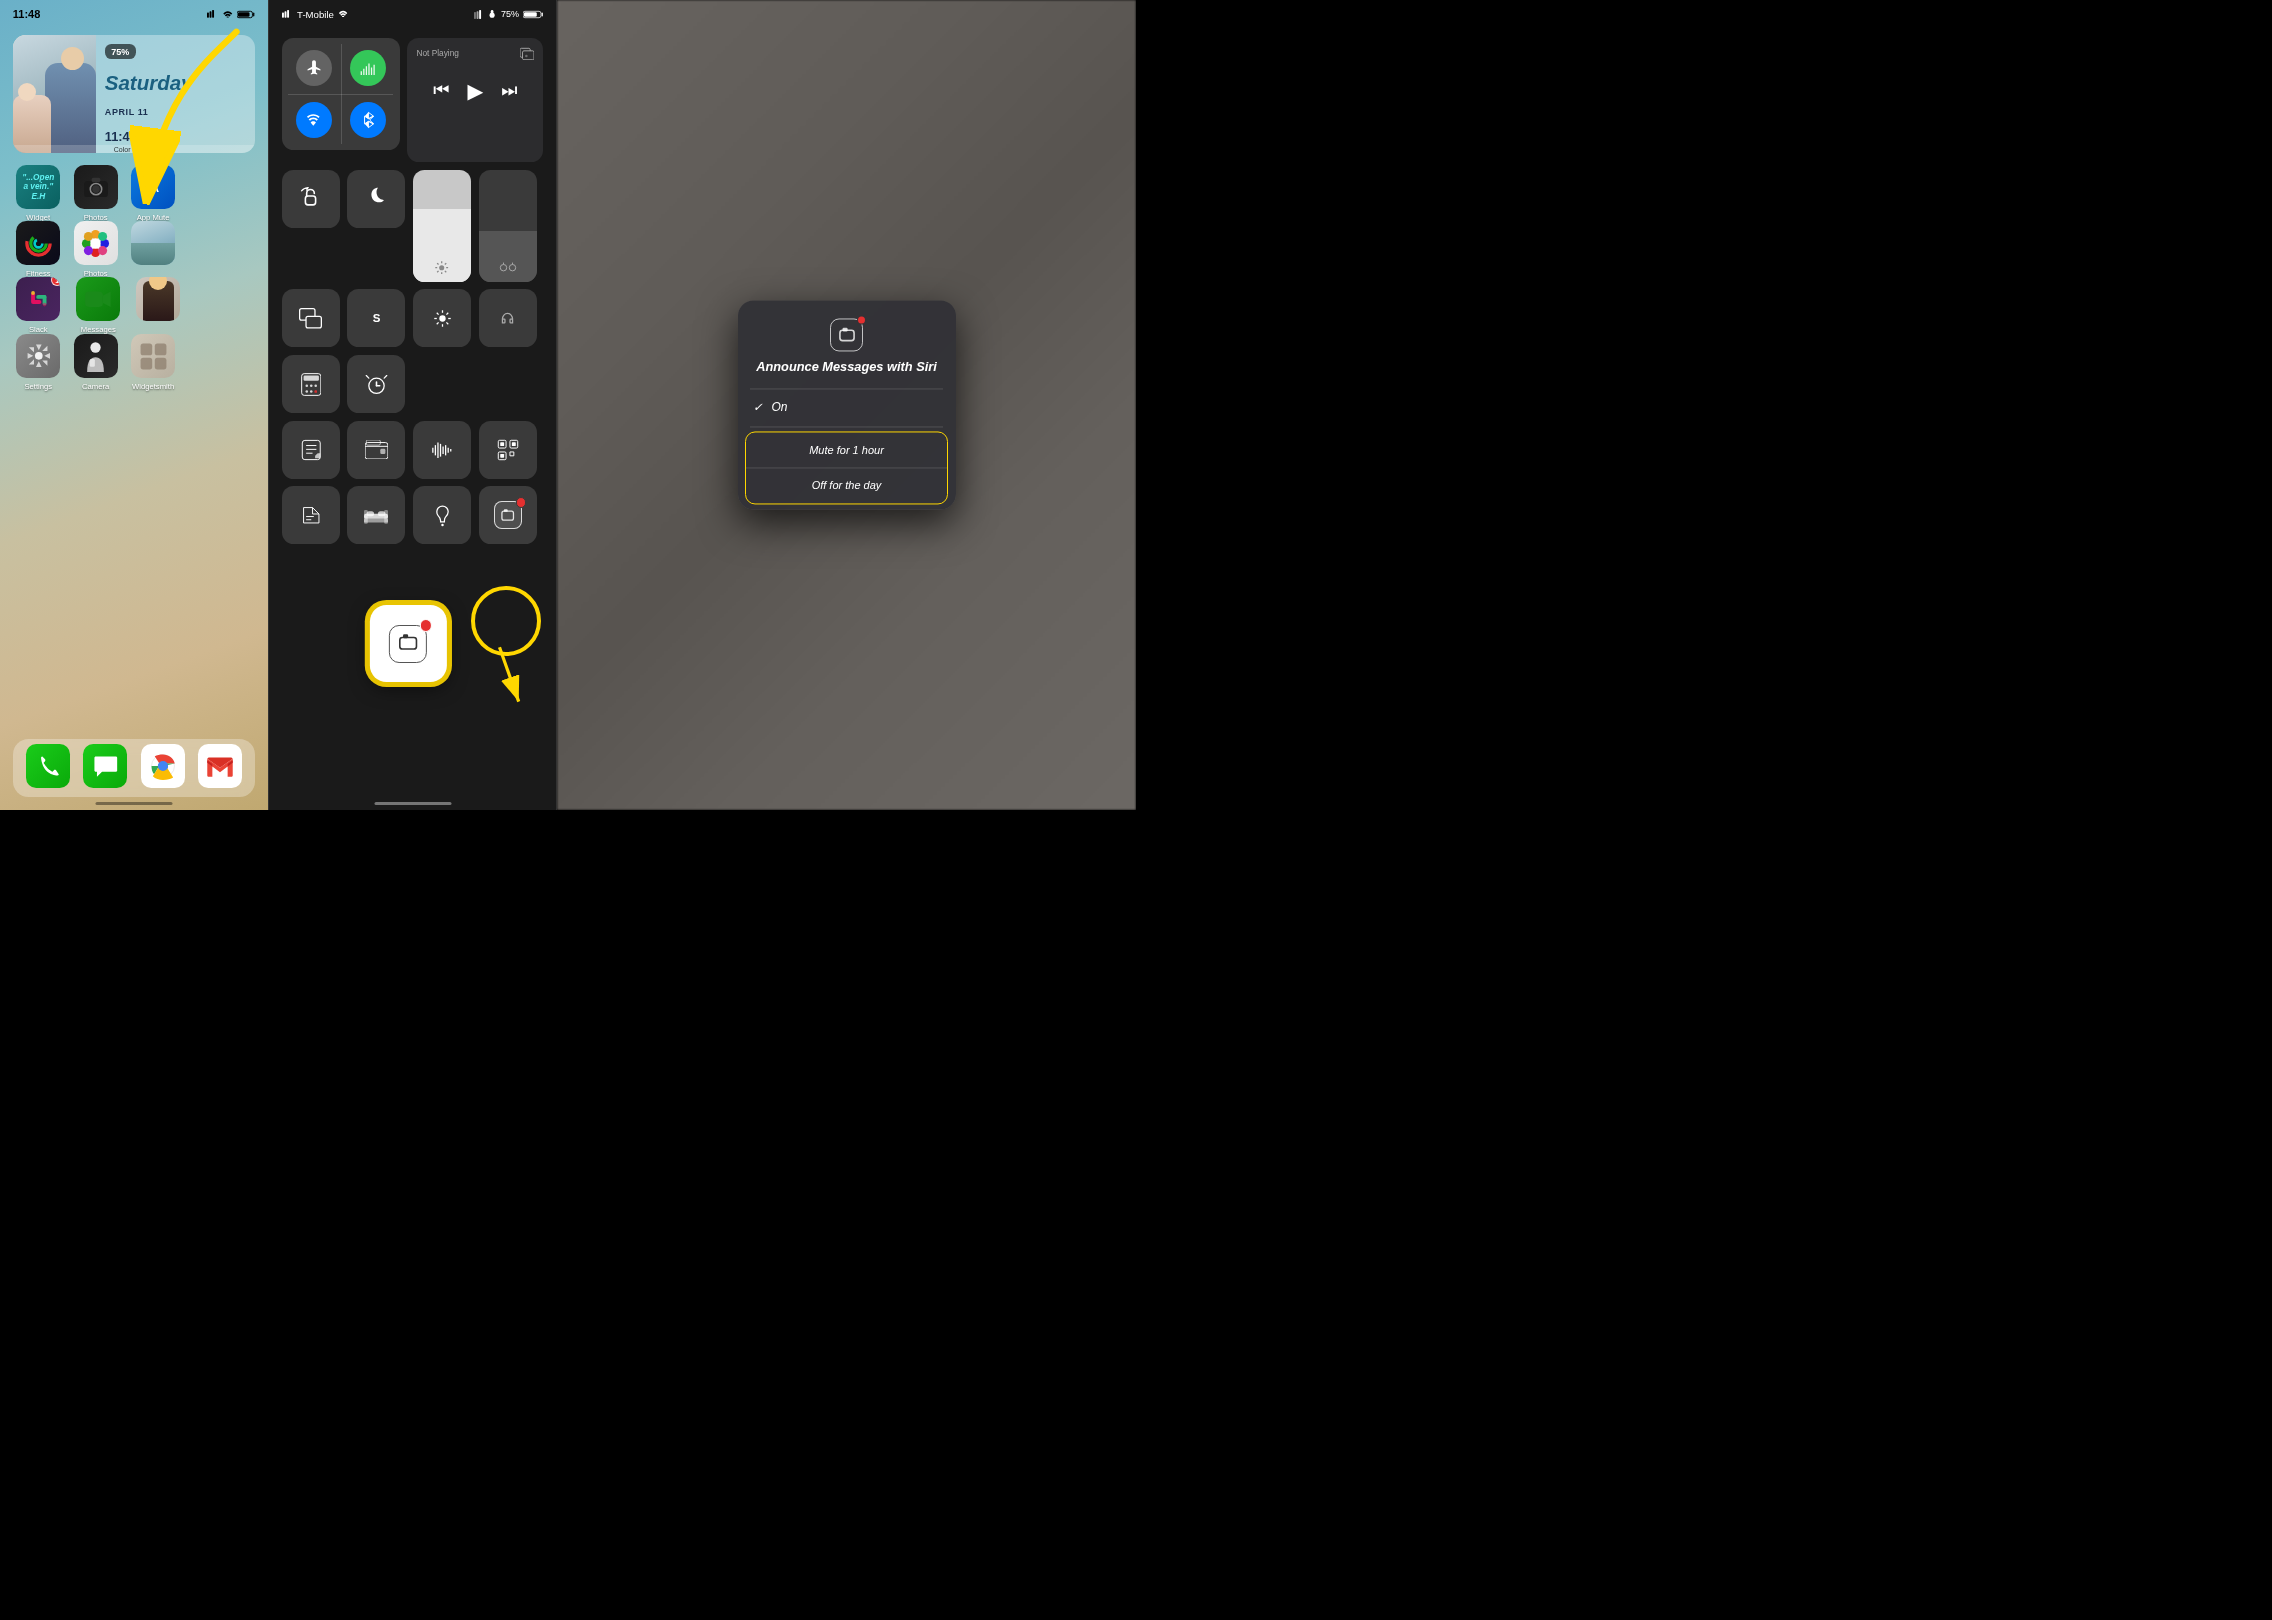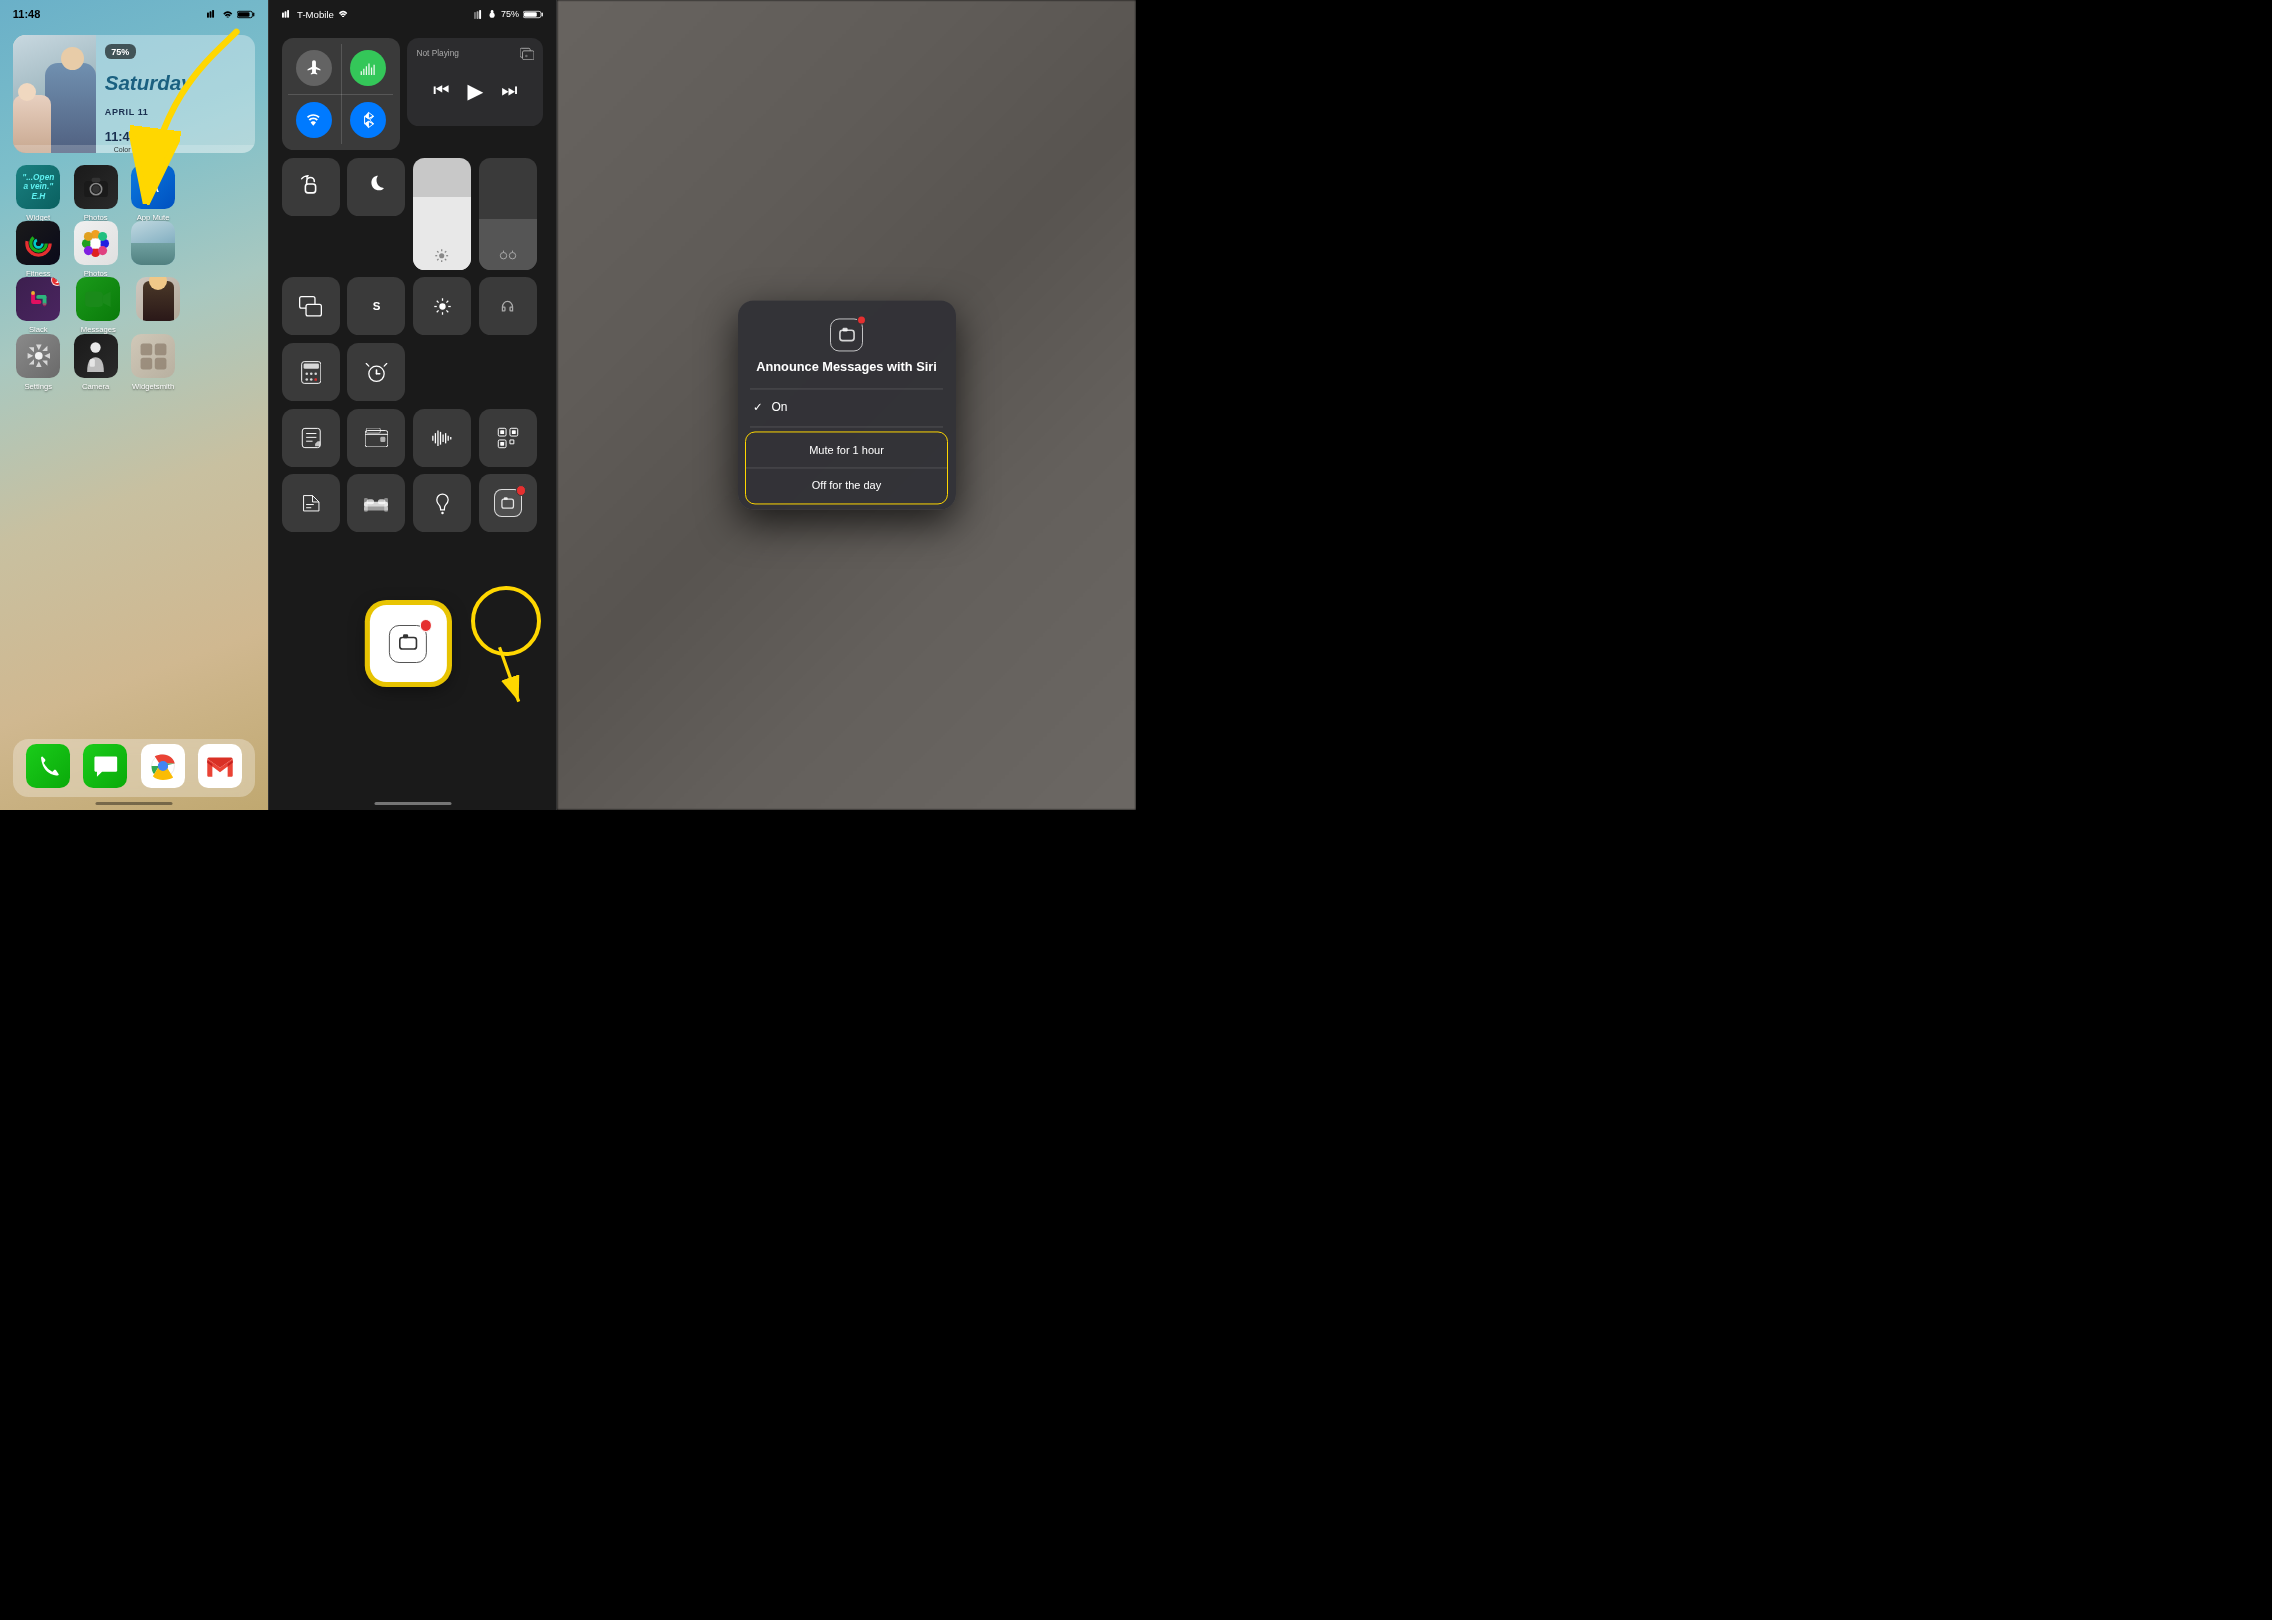--- a/index.html
+++ b/index.html
@@ -258,20 +258,21 @@
     .announce-popup {
       position: absolute;
       top: 50%;
       left: 50%;
       transform: translate(-50%, -50%);
       width: 218px;
       background: rgba(50,50,55,0.97);
       border-radius: 15.4px;
       overflow: hidden;
       box-shadow: 0 12.8px 38px rgba(0,0,0,0.7);
+      font-style: italic;
     }
     .announce-icon-area {
       display: flex;
       align-items: center;
       justify-content: center;
       padding: 18px 12.8px 7.7px;
     }
     .announce-icon {
       width: 33px;
       height: 33px;
@@ -662,21 +663,21 @@
             <svg width="12.8" height="18" viewBox="0 0 20 28" fill="#fff">
                 <path d="M10 2L18 8L12 14L18 20L10 26V16L4 20V8L10 12V2Z" stroke="#fff" stroke-width="1.5" fill="none"></path>
                 <path d="M10 2V12L4 8L10 2ZM10 16V26L4 20L10 16Z" fill="#fff"></path>
                 <line x1="10" y1="12" x2="18" y2="8" stroke="#fff" stroke-width="2"></line>
                 <line x1="10" y1="16" x2="18" y2="20" stroke="#fff" stroke-width="2"></line>
               </svg>
           </div>
         </div>
       </div>
 
-      <div style="flex:1;height:88px;background:#2c2c2e;border-radius:11.5px;padding:9px;">
+      <div style="flex:1;height:124px;background:#2c2c2e;border-radius:11.5px;padding:9px;">
         <div style="display:flex;align-items:center;justify-content:space-between;margin-bottom:5.1px;">
           <span style="color:#aaa;font-size:8.3px;font-weight:500;">Not Playing</span>
           <svg width="14" height="12.8" viewBox="0 0 22 20" fill="#aaa">
               <path d="M4 16H2C1 16 0 15 0 14V4C0 3 1 2 2 2H14C15 2 16 3 16 4V6M6 20H20C21 20 22 19 22 18V8C22 7 21 6 20 6H6C5 6 4 7 4 8V18C4 19 5 20 6 20Z" stroke="#aaa" stroke-width="1.5" fill="none"></path>
               <circle cx="10" cy="14" r="2" fill="#aaa" opacity="0.5"></circle>
             </svg>
         </div>
         <div style="display:flex;align-items:center;justify-content:center;gap:18px;margin-top:19px;">
           <span style="color:#fff;font-size:18px;">⏮</span>
           <span style="color:#fff;font-size:20.5px;">▶</span>

